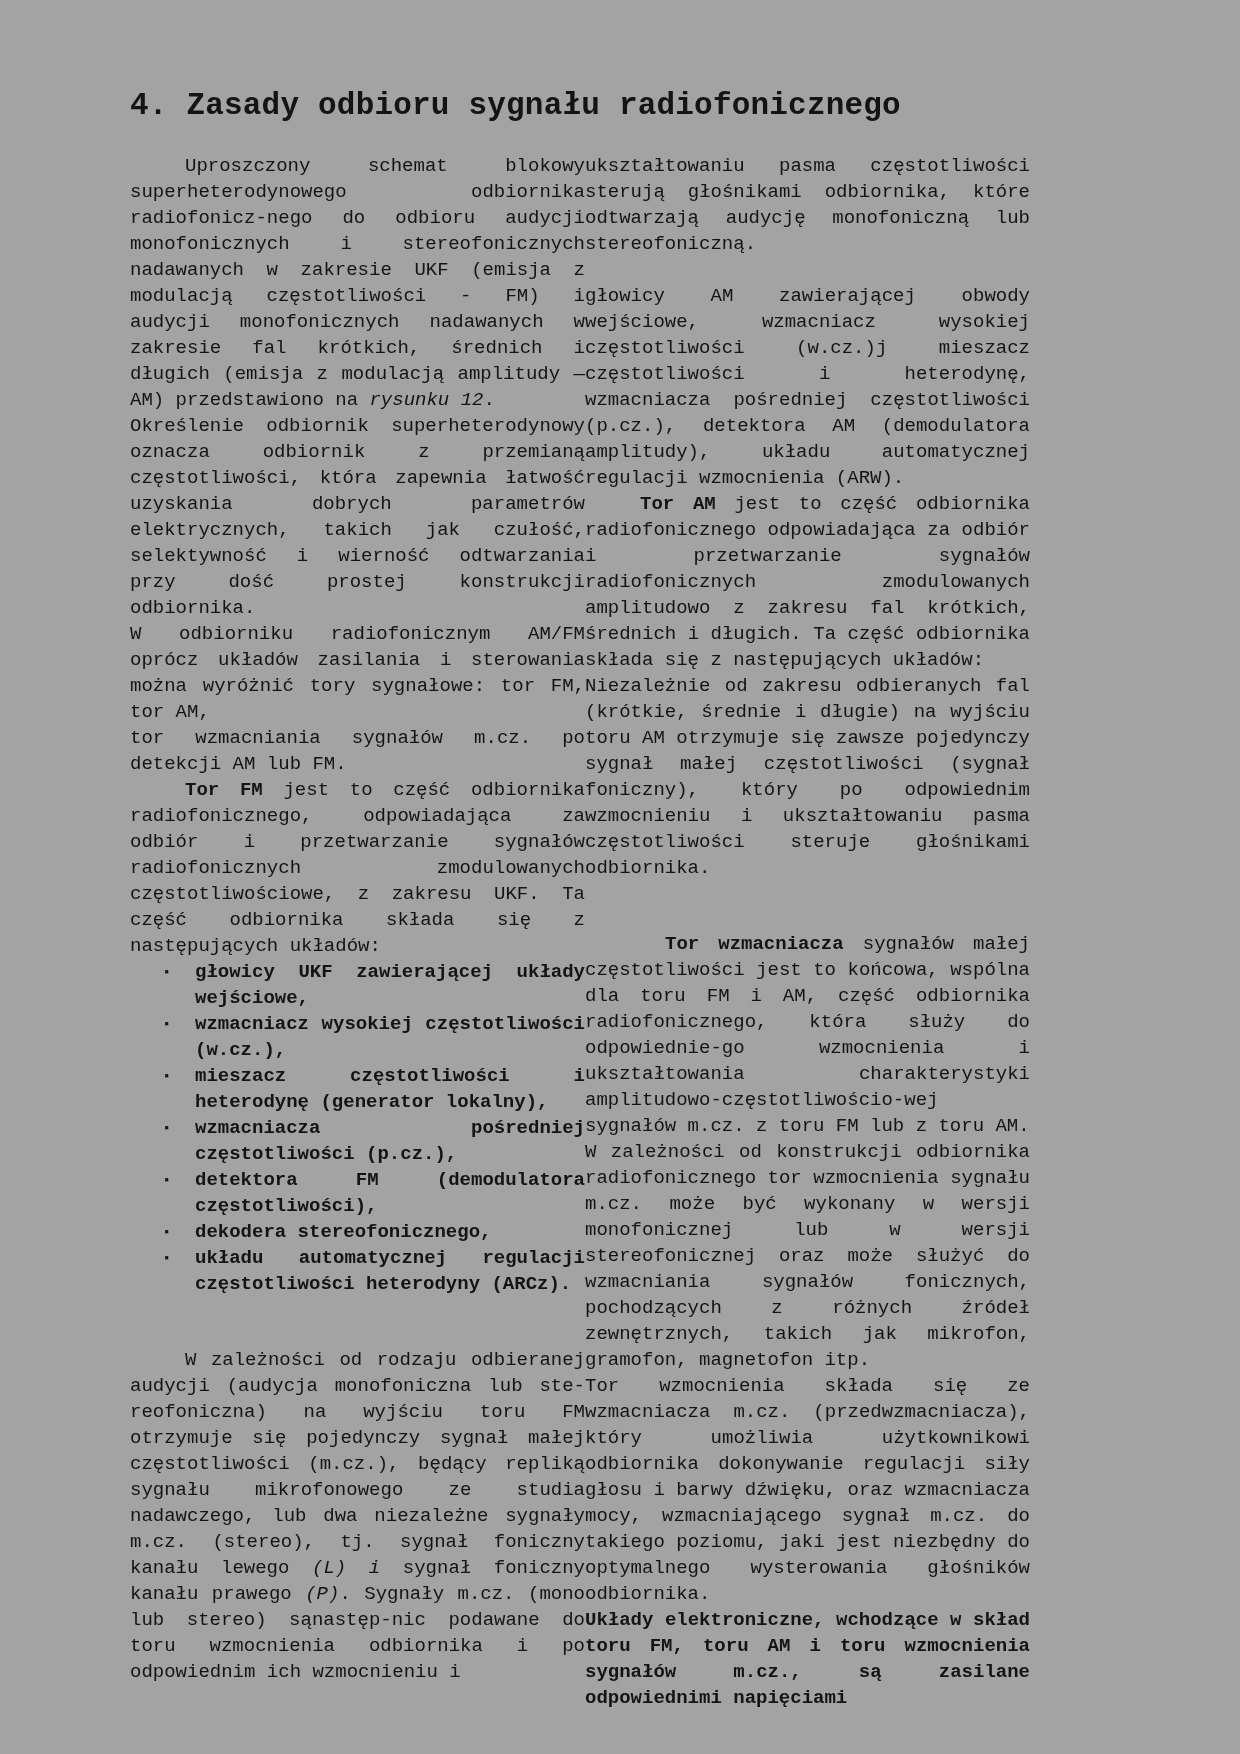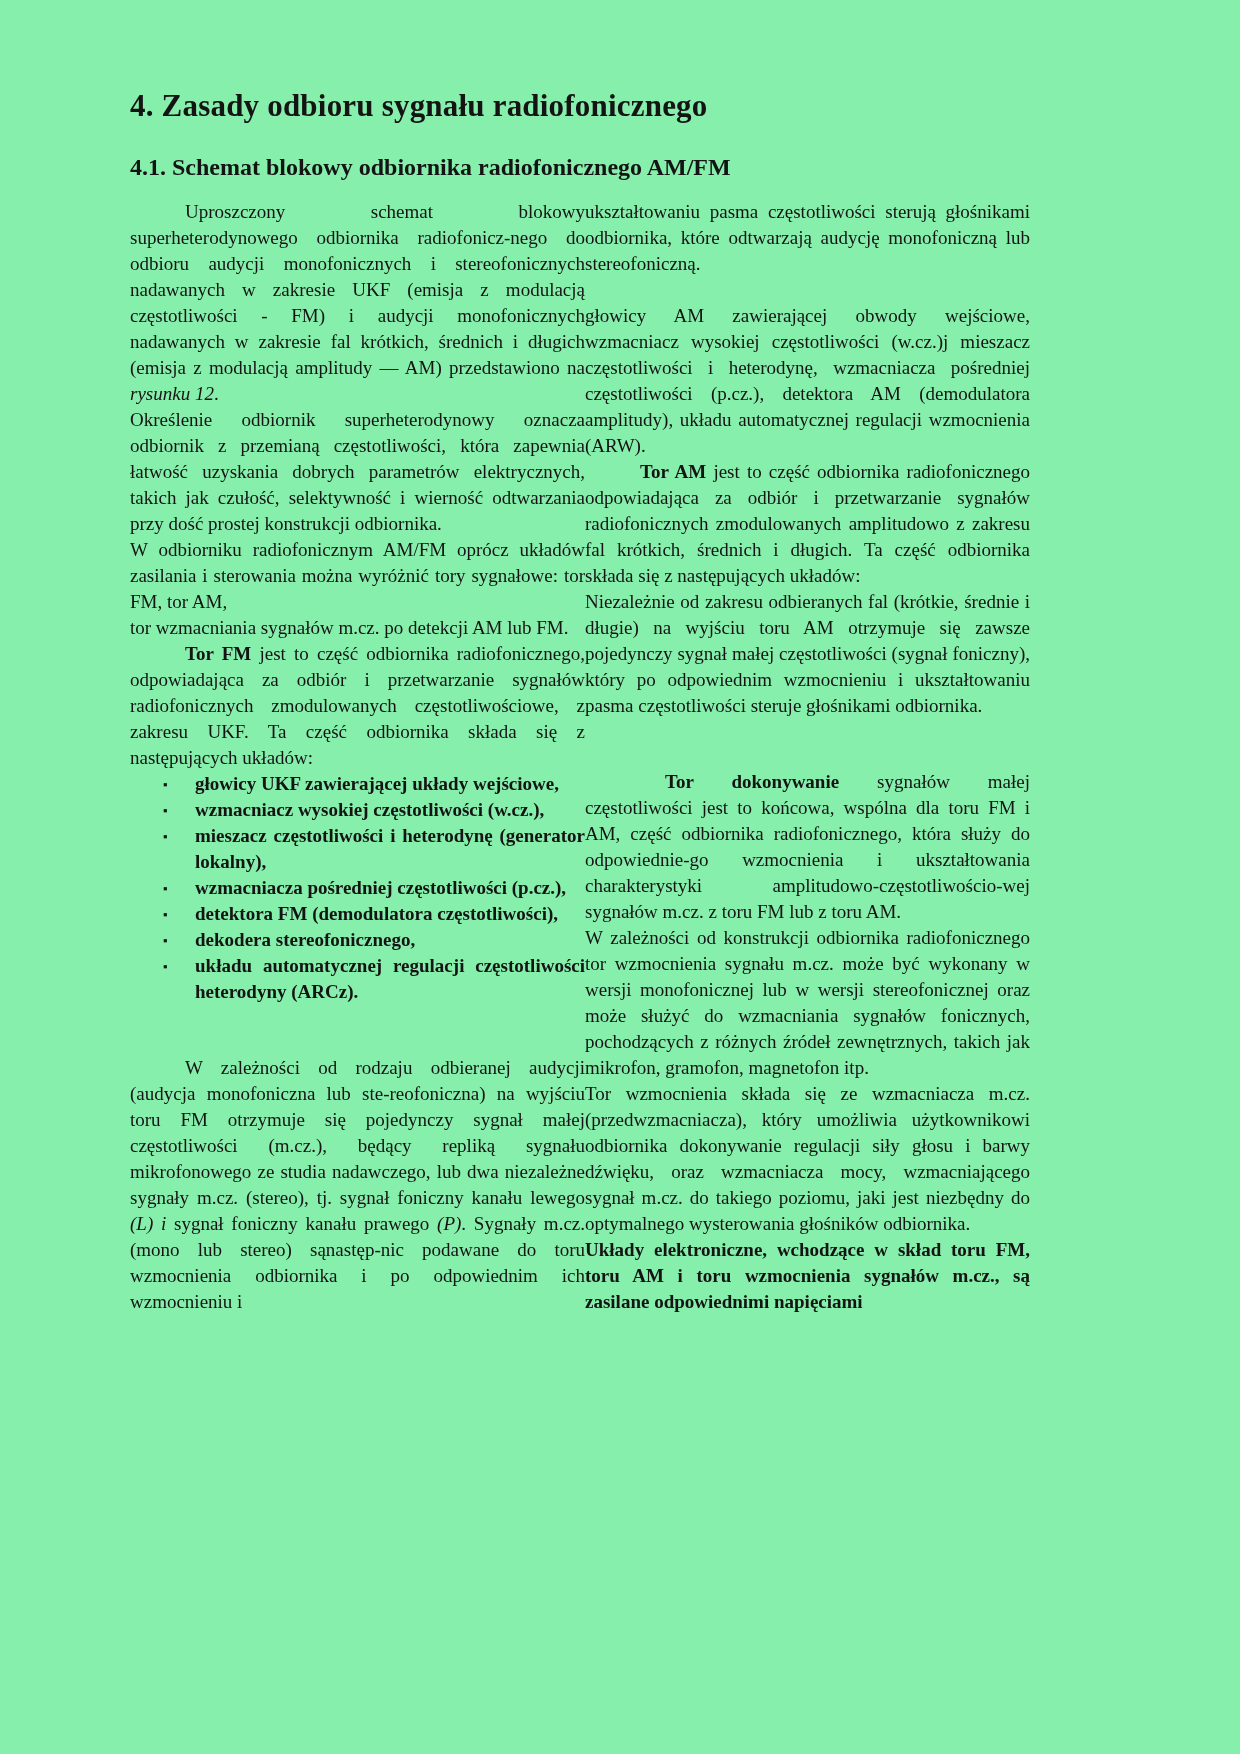--- a/index.html
+++ b/index.html
@@ -4,24 +4,24 @@
 <style>
   html, body {
     margin: 0;
     padding: 0;
     background: #ffffff;
   }
   .page {
     position: relative;
     width: 1240px;
     height: 1754px;
-    background: #86efac;
+    background: #a3a3a3;
     box-sizing: border-box;
     padding: 88px 147px 0 130px;
-    font-family: Liberation Serif, serif;
+    font-family: Liberation Mono, monospace;
     color: #141414;
     overflow: hidden;
   }
   .doc-title {
     margin: 0 0 30px 0;
     font-size: 31px;
     font-weight: bold;
     letter-spacing: 0.2px;
   }
   .doc-subtitle {
@@ -62,21 +62,20 @@
     line-height: 26px;
   }
   .spacer-md { height: 26px; }
   .spacer-lg { height: 50px; }
 </style>
 </head>
 <body>
 
 <div class="page">
   <h1 class="doc-title">4. Zasady odbioru sygnału radiofonicznego</h1>
-  <h2 class="doc-subtitle">4.1. Schemat blokowy odbiornika radiofonicznego AM/FM</h2>
 
   <div class="columns">
     <div class="col col-left" id="col-left">
         <p class="para indent"><span>Uproszczony schemat blokowy superheterodynowego odbiornika radiofonicz-nego do odbioru audycji monofonicznych i stereofonicznych nadawanych w zakresie UKF (emisja z modulacją częstotliwości - FM) i audycji monofonicznych nadawanych w zakresie fal krótkich, średnich i długich (emisja z modulacją amplitudy — AM) przedstawiono na </span><span class="run-i">rysunku 12</span><span>.</span></p>
         <p class="para"><span>Określenie odbiornik superheterodynowy oznacza odbiornik z przemianą częstotliwości, która zapewnia łatwość uzyskania dobrych parametrów elektrycznych, takich jak czułość, selektywność i wierność odtwarzania przy dość prostej konstrukcji odbiornika.</span></p>
         <p class="para"><span>W odbiorniku radiofonicznym AM/FM oprócz układów zasilania i sterowania można wyróżnić tory sygnałowe: tor FM, tor AM,</span></p>
         <p class="para"><span>tor wzmacniania sygnałów m.cz. po detekcji AM lub FM.</span></p>
         <p class="para indent"><span class="run-b">Tor FM</span><span> jest to część odbiornika radiofonicznego, odpowiadająca za odbiór i przetwarzanie sygnałów radiofonicznych zmodulowanych częstotliwościowe, z zakresu UKF. Ta część odbiornika składa się z następujących układów:</span></p>
         <div class="bullet-list">
           <div class="bullet-item"><span class="bullet-marker">▪</span><span>głowicy UKF zawierającej układy wejściowe,</span></div>
@@ -90,19 +89,19 @@
         <div class="spacer-lg"></div>
         <p class="para indent"><span>W zależności od rodzaju odbieranej audycji (audycja monofoniczna lub ste-reofoniczna) na wyjściu toru FM otrzymuje się pojedynczy sygnał małej częstotliwości (m.cz.), będący repliką sygnału mikrofonowego ze studia nadawczego, lub dwa niezależne sygnały m.cz. (stereo), tj. sygnał foniczny kanału lewego </span><span class="run-i">(L) i</span><span> sygnał foniczny kanału prawego </span><span class="run-i">(P)</span><span>. Sygnały m.cz. (mono lub stereo) sąnastęp-nic podawane do toru wzmocnienia odbiornika i po odpowiednim ich wzmocnieniu i</span></p>
       </div>
     <div class="col col-right" id="col-right">
         <p class="para"><span>ukształtowaniu pasma częstotliwości sterują głośnikami odbiornika, które odtwarzają audycję monofoniczną lub stereofoniczną.</span></p>
         <div class="spacer-md"></div>
         <p class="para"><span>głowicy AM zawierającej obwody wejściowe, wzmacniacz wysokiej częstotliwości (w.cz.)j mieszacz częstotliwości i heterodynę, wzmacniacza pośredniej częstotliwości (p.cz.), detektora AM (demodulatora amplitudy), układu automatycznej regulacji wzmocnienia (ARW).</span></p>
         <p class="para indent"><span class="run-b">Tor AM</span><span> jest to część odbiornika radiofonicznego odpowiadająca za odbiór i przetwarzanie sygnałów radiofonicznych zmodulowanych amplitudowo z zakresu fal krótkich, średnich i długich. Ta część odbiornika składa się z następujących układów:</span></p>
         <p class="para"><span>Niezależnie od zakresu odbieranych fal (krótkie, średnie i długie) na wyjściu toru AM otrzymuje się zawsze pojedynczy sygnał małej częstotliwości (sygnał foniczny), który po odpowiednim wzmocnieniu i ukształtowaniu pasma częstotliwości steruje głośnikami odbiornika.</span></p>
         <div class="spacer-lg"></div>
-        <p class="para indent-lg"><span class="run-b">Tor dokonywanie</span><span> sygnałów małej częstotliwości jest to końcowa, wspólna dla toru FM i AM, część odbiornika radiofonicznego, która służy do odpowiednie-go wzmocnienia i ukształtowania charakterystyki amplitudowo-częstotliwościo-wej sygnałów m.cz. z toru FM lub z toru AM.</span></p>
+        <p class="para indent-lg"><span class="run-b">Tor wzmacniacza</span><span> sygnałów małej częstotliwości jest to końcowa, wspólna dla toru FM i AM, część odbiornika radiofonicznego, która służy do odpowiednie-go wzmocnienia i ukształtowania charakterystyki amplitudowo-częstotliwościo-wej sygnałów m.cz. z toru FM lub z toru AM.</span></p>
         <p class="para"><span>W zależności od konstrukcji odbiornika radiofonicznego tor wzmocnienia sygnału m.cz. może być wykonany w wersji monofonicznej lub w wersji stereofonicznej oraz może służyć do wzmacniania sygnałów fonicznych, pochodzących z różnych źródeł zewnętrznych, takich jak mikrofon, gramofon, magnetofon itp.</span></p>
         <p class="para"><span>Tor wzmocnienia składa się ze wzmacniacza m.cz. (przedwzmacniacza), który umożliwia użytkownikowi odbiornika dokonywanie regulacji siły głosu i barwy dźwięku, oraz wzmacniacza mocy, wzmacniającego sygnał m.cz. do takiego poziomu, jaki jest niezbędny do optymalnego wysterowania głośników odbiornika.</span></p>
         <p class="para"><span class="run-b">Układy elektroniczne, wchodzące w skład toru FM, toru AM i toru wzmocnienia sygnałów m.cz., są zasilane odpowiednimi napięciami</span></p>
       </div>
   </div>
 </div>
 
 </body></html>

